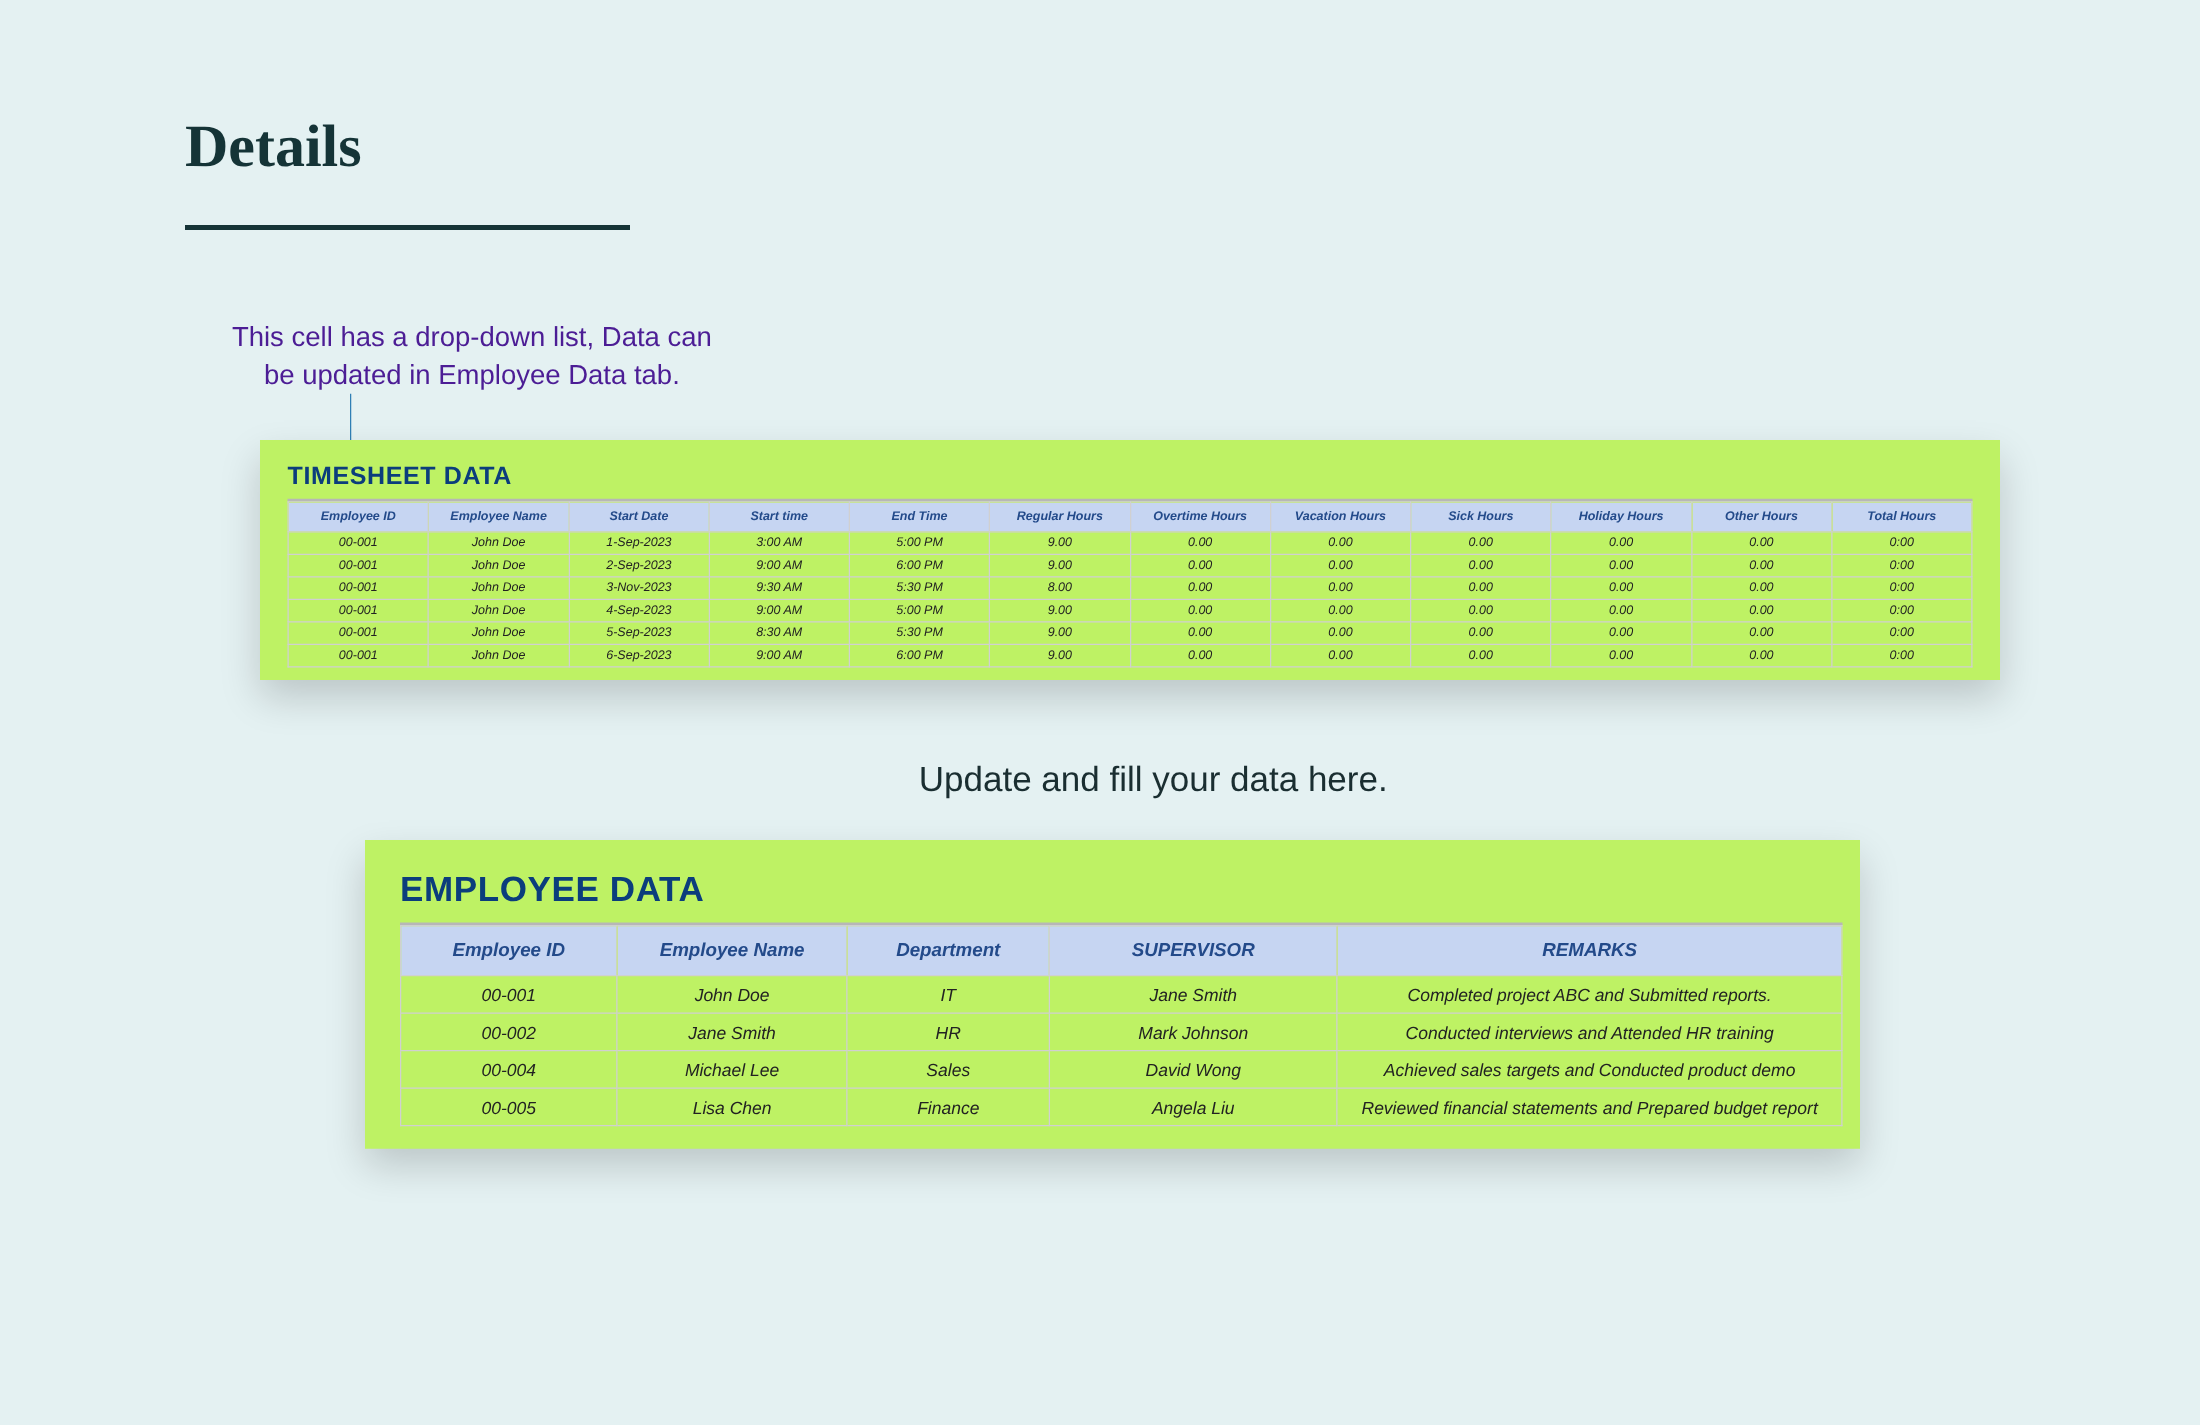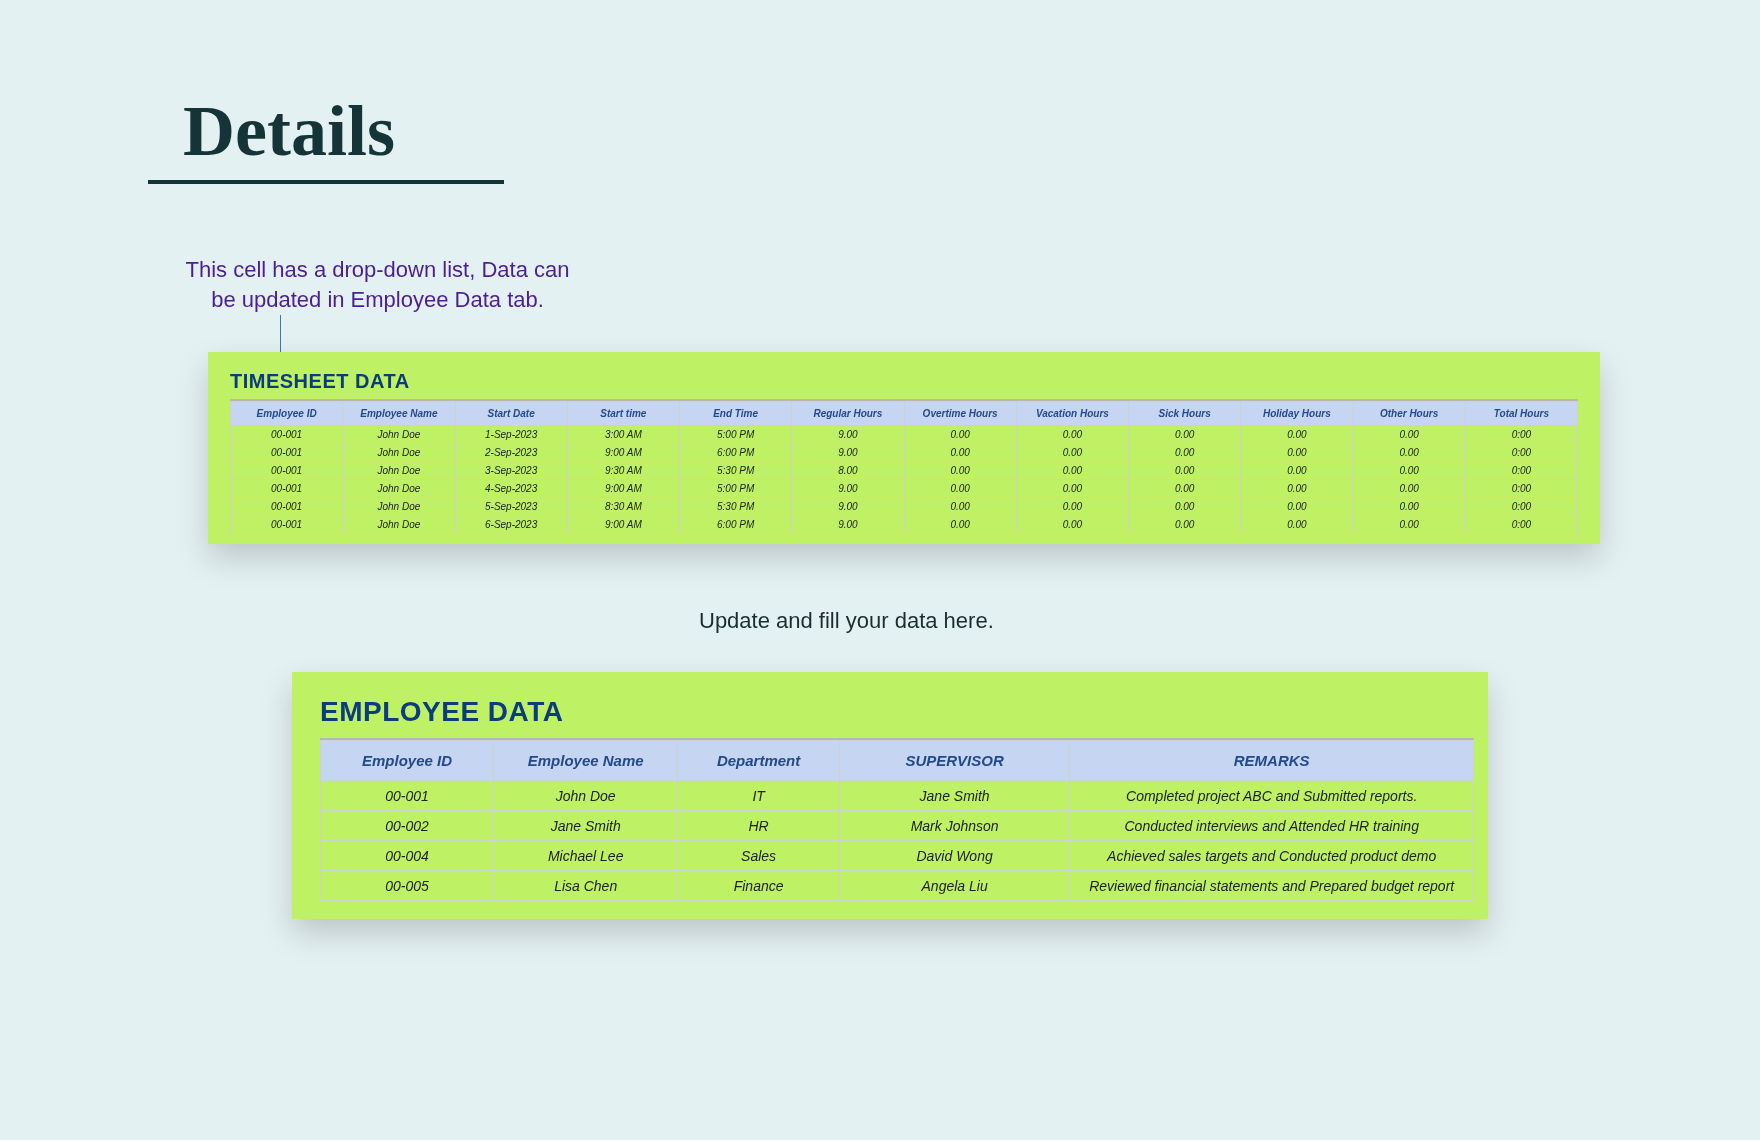--- a/index.html
+++ b/index.html
@@ -6,27 +6,26 @@
   body {
     background: #e4f1f2;
     width: 1760px;
     height: 1140px;
     font-family: Arial, Helvetica, sans-serif;
     position: relative;
     overflow: hidden;
   }
   .page-title {
     font-family: Georgia, 'Times New Roman', serif;
-    font-size: 72px;
+    font-size: 48px;
     font-weight: 600;
     color: #153437;
     position: absolute;
     left: 148px;
     top: 90px;
-    margin-left: 35px;
   }
   .page-title-underline {
     position: absolute;
     left: 148px;
     top: 180px;
     width: 356px;
     height: 4px;
     background: #153437;
   }
   .caption-1 {
@@ -119,23 +118,23 @@
     height: 40px;
   }
   .emp-table td {
     font-size: 14px;
     color: #222;
     height: 30px;
   }
 
   .caption-2 {
     position: absolute;
-    left: 699px;
+    left: 735px;
     top: 608px;
-    font-size: 22px;
+    font-size: 28px;
     color: #1a2e31;
   }
 </style>
 </head>
 <body>
 
 <h1 class="page-title">Details</h1>
 <div class="page-title-underline"></div>
 
 <div class="caption-1">This cell has a drop-down list, Data can be updated in Employee Data tab.</div>
@@ -186,21 +185,21 @@
           <td>0.00</td>
           <td>0.00</td>
           <td>0.00</td>
           <td>0.00</td>
           <td>0.00</td>
           <td>0:00</td>
         </tr>
         <tr>
           <td>00-001</td>
           <td>John Doe</td>
-          <td>3-Sep-2023</td>
+          <td>3-Nov-2023</td>
           <td>9:30 AM</td>
           <td>5:30 PM</td>
           <td>8.00</td>
           <td>0.00</td>
           <td>0.00</td>
           <td>0.00</td>
           <td>0.00</td>
           <td>0.00</td>
           <td>0:00</td>
         </tr>

